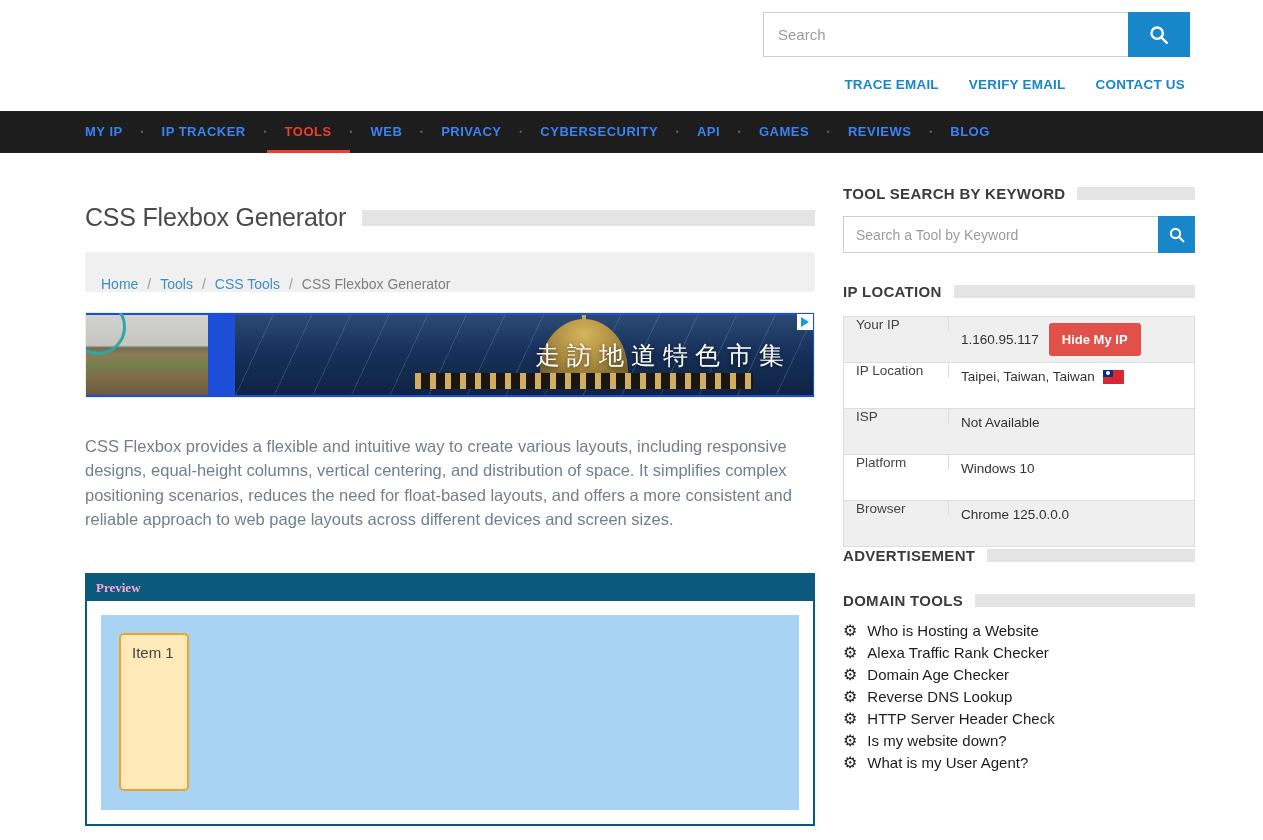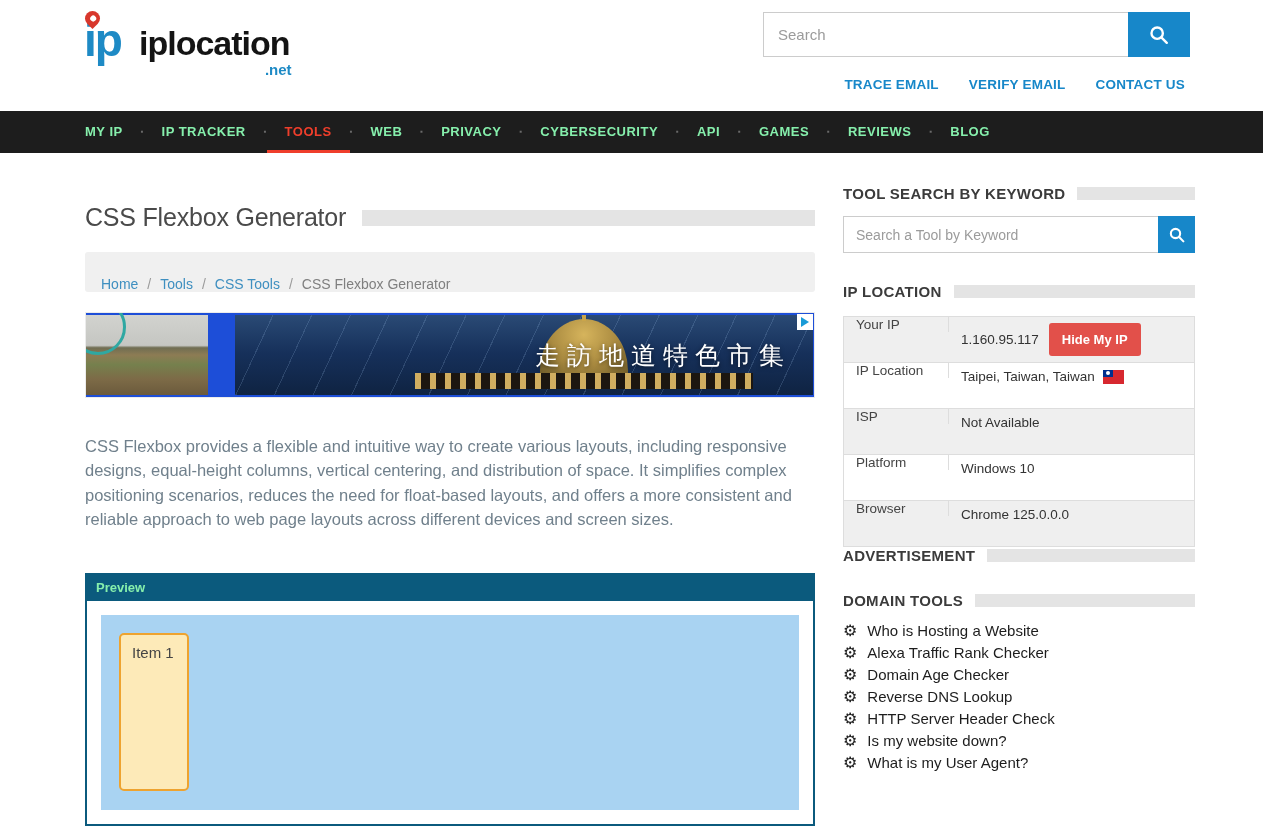--- a/index.html
+++ b/index.html
@@ -24,21 +24,21 @@
                       outline:none; font-family:inherit; }
   input::placeholder { color:#9b9b9b; }
   .hdr-search button { width:62px; background:#1787c9; border:none; cursor:pointer;
                        display:flex; align-items:center; justify-content:center; }
   .top-links { position:absolute; top:77px; right:78px; display:flex; gap:30px; }
   .top-links a { color:#1787c9; font-size:13.5px; font-weight:700; text-decoration:none; letter-spacing:0.2px; }
 
   
   .nav { position:absolute; top:111px; left:0; width:100%; height:42px; background:#1d1d1d;
          display:flex; align-items:center; padding-left:85px; }
-  .nav a { color:#86efac; font-size:13px; font-weight:700; letter-spacing:0.5px; text-decoration:none;
+  .nav a { color:#3b82f6; font-size:13px; font-weight:700; letter-spacing:0.5px; text-decoration:none;
            height:42px; line-height:42px; padding:0 18px; }
   .nav a:first-of-type { padding-left:0; }
   .nav a.active { color:#ef3e2b; box-shadow: inset 0 -3px 0 #ef3e2b; }
   .nav-sep { color:#6a6a6a; font-size:8px; line-height:42px; }
 
   
   .main-col { position:absolute; left:85px; top:153px; width:730px; }
   .page-title-row { display:flex; align-items:flex-start; margin-top:50px; }
   .page-title { font-size:25px; font-weight:400; color:#4a4a4a; letter-spacing:-0.2px; line-height:29px; }
   .title-bar { flex:1; height:16px; background:#e4e4e4; margin-left:16px; margin-top:7px; }
@@ -70,22 +70,22 @@
   .ad-badge { position:absolute; top:1px; right:1px; width:16px; height:16px; background:#fff; z-index:4;
               display:flex; align-items:center; justify-content:center; }
   .ad-badge-tri { width:0; height:0; border-top:5px solid transparent; border-bottom:5px solid transparent;
                   border-left:8px solid #1a9bd7; }
 
   
   .description { margin-top:36px; font-size:16.5px; line-height:1.47; color:#70808c; }
 
   
   .preview { margin-top:42px; border:2px solid #0b5a7d; }
-  .preview-header { height:26px; background:#0b5a7d; color:#86efac; font-size:13px; font-weight:700;
-                    line-height:26px; padding-left:9px; }
+  .preview-header { height:26px; background:#0b5a7d; color:#f9a8d4; font-size:13px; font-weight:700;
+                    line-height:26px; padding-left:9px;font-family:Liberation Serif, serif; }
   .preview-body { padding:14px; background:#fff; }
   .flex-container { height:195px; background:#a9d3f2; display:flex; align-items:flex-start; padding:18px; }
   .flex-item { width:70px; height:158px; background:#fdeab8; border:2px solid #eea32f; border-radius:5px;
                padding:9px 0 0 11px; font-size:15px; color:#444; }
 
   
   .sidebar { position:absolute; left:843px; top:153px; width:352px; }
   .side-heading { display:flex; align-items:center; }
   .side-heading .txt { font-size:15px; font-weight:700; color:#3b3b3b; letter-spacing:0.3px; white-space:nowrap; }
   .side-heading .bar { flex:1; height:13px; background:#e4e4e4; margin-left:12px; }
@@ -113,30 +113,20 @@
   .tool-item { display:flex; align-items:center; gap:10px; margin-bottom:6px; font-size:15px; color:#1d1d1d;
                text-decoration:none; line-height:16px; }
   .gear { font-size:16px; color:#222; line-height:1; }
 </style>
 </head>
 <body>
 
 <div id="page">
 
   <div class="header">
-    <a class="logo">
-      <span class="logo-mark">
-        <span class="logo-ip">ip</span>
-        <span class="logo-pin"></span>
-      </span>
-      <span class="logo-text">
-        <span class="logo-name">iplocation</span>
-        <span class="logo-tld">.net</span>
-      </span>
-    </a>
 
     <div class="hdr-search">
       <input type="text" placeholder="Search" style="">
       <button>
         <svg width="22" height="22" viewBox="0 0 24 24">
           <circle cx="10" cy="10" r="6.2" fill="none" stroke="#fff" stroke-width="2.6"></circle>
           <line x1="14.8" y1="14.8" x2="20.5" y2="20.5" stroke="#fff" stroke-width="2.6" stroke-linecap="round"></line>
         </svg>
       </button>
     </div>

